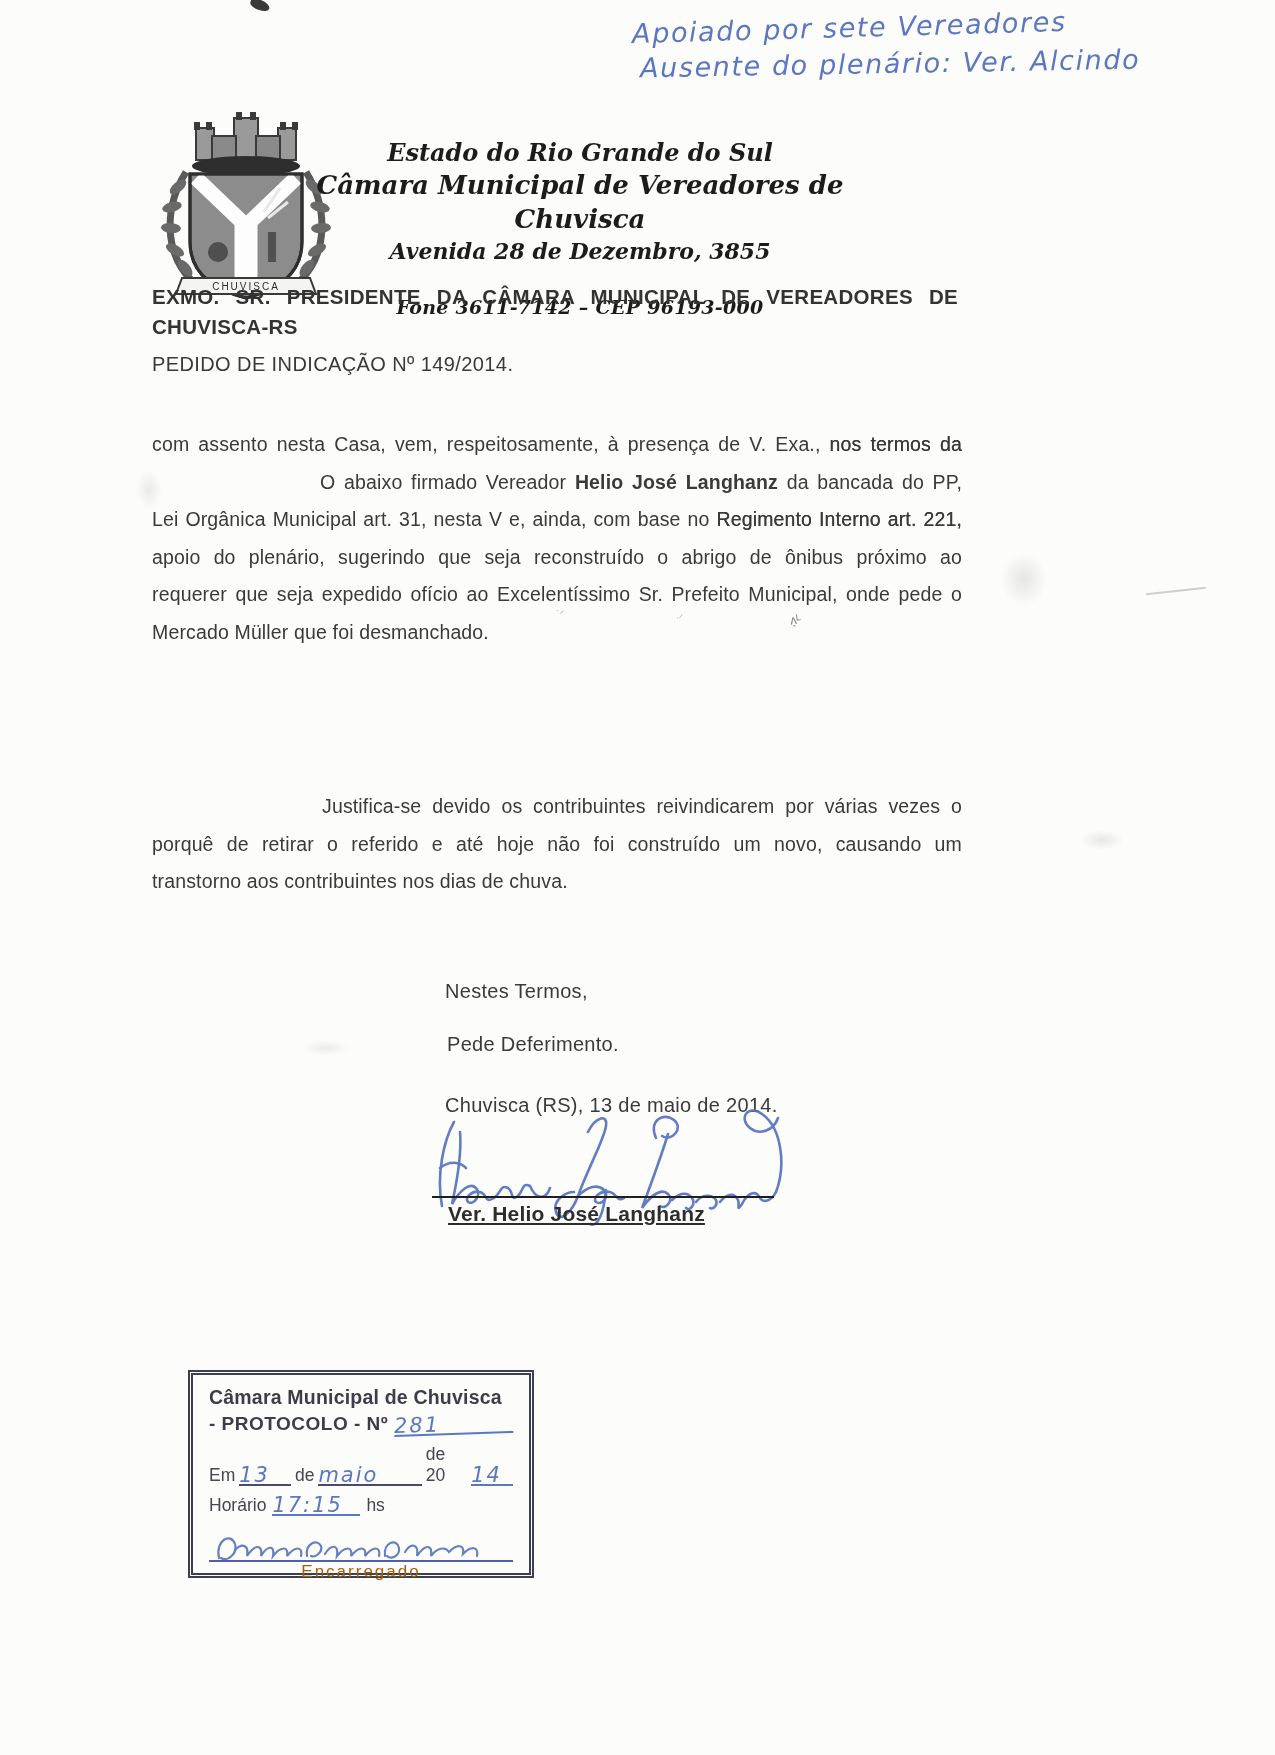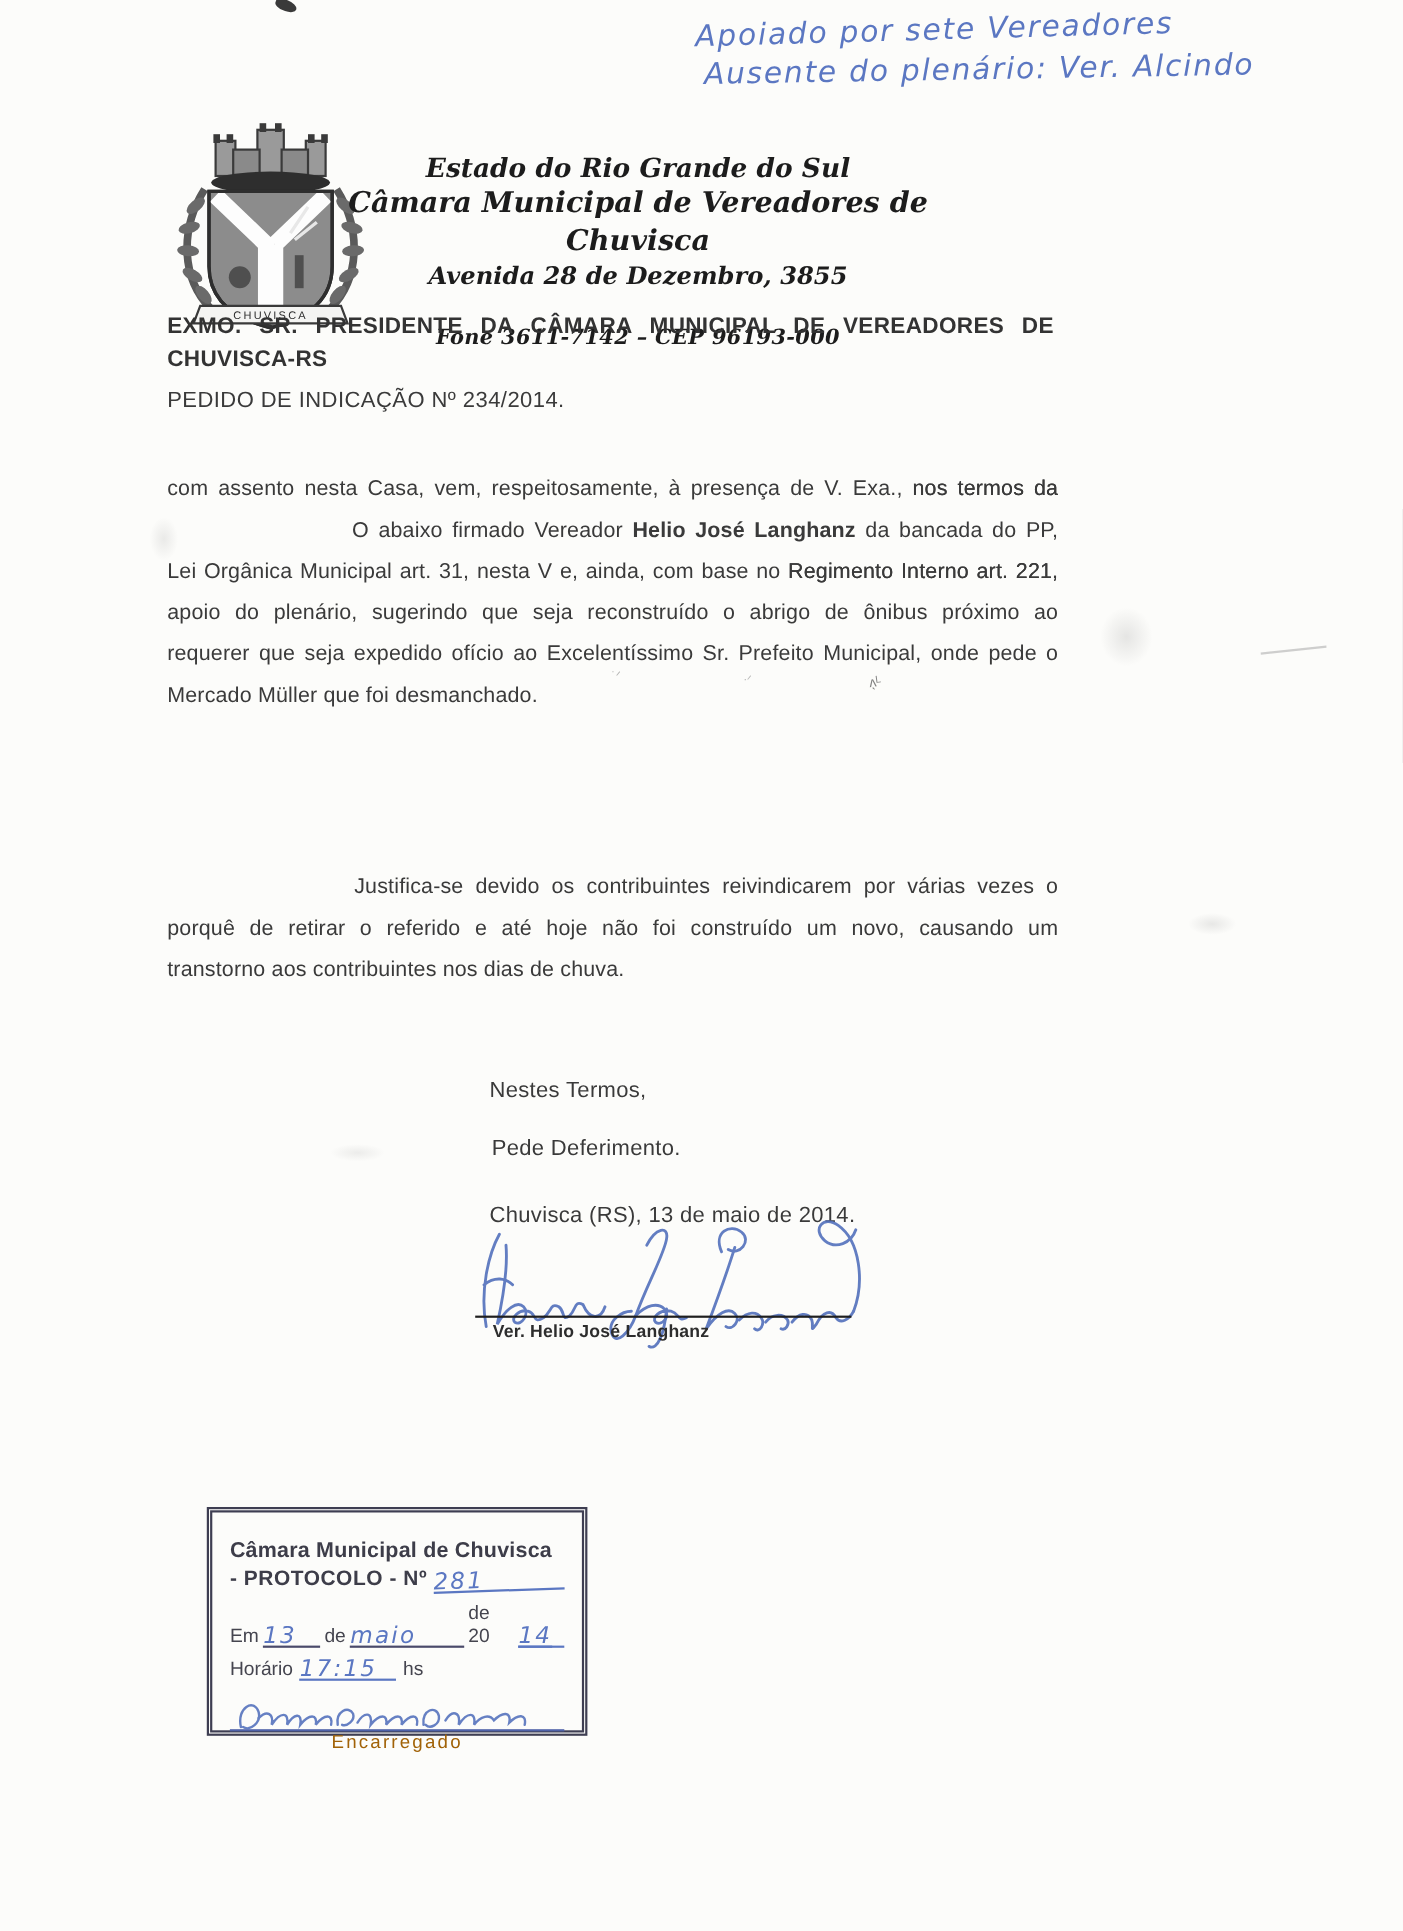--- a/index.html
+++ b/index.html
@@ -22,24 +22,24 @@
 
   
   .hw{font-family:"DejaVu Sans",sans-serif;font-style:italic;color:#5b77c2;}
   .note{font-size:27px;letter-spacing:1.6px;white-space:nowrap;}
 
   .recip{font-size:20.5px;line-height:30px;font-weight:bold;color:#333;letter-spacing:.3px;}
   .subject{font-size:20px;font-weight:normal;color:#3a3a3a;letter-spacing:.4px;}
   .closing{font-size:20px;color:#3a3a3a;letter-spacing:.3px;}
 
   .sigline{height:0;border-top:2.5px solid #1f1f1f;}
-  .signame{font-size:16px;font-weight:bold;color:#2d2d2d;letter-spacing:.2px;}
-
-  
-  .stamp{border:5px double #3e3e52;color:#45454f;padding:22px 16px 6px 16px;box-sizing:border-box;}
+  .signame{font-size:21px;font-weight:bold;color:#2d2d2d;letter-spacing:.2px;text-decoration:underline;}
+
+  
+  .stamp{border:5px double #3e3e52;color:#45454f;padding:10px 16px 6px 16px;box-sizing:border-box;}
   .stamp .org{font-size:19.5px;font-weight:bold;letter-spacing:.2px;color:#3d3d49;line-height:24px;}
   .stamp .row{display:flex;align-items:flex-end;margin-top:9px;font-size:17.5px;color:#45454f;}
   .stamp .plabel{font-size:19px;font-weight:bold;letter-spacing:.5px;color:#3d3d49;}
   .stamp .u{border-bottom:2px solid #4a4a6a;display:inline-block;text-align:left;line-height:20px;}
   .stamp .ub{border-bottom:2px solid #5b77c2;}
   .stamp .hwv{font-size:21px;line-height:18px;letter-spacing:2px;}
   .stamp .role{font-size:17px;letter-spacing:2px;color:#a16207;text-align:center;}
 
   
   .smudge{background:radial-gradient(ellipse at center,rgba(120,120,120,.35),rgba(120,120,120,0) 70%);}
@@ -105,21 +105,21 @@
     <div class="l2">Câmara Municipal de Vereadores de Chuvisca</div>
     <div class="l3">Avenida 28 de Dezembro, 3855</div>
     <div class="l4">Fone 3611-7142 – CEP 96193-000</div>
   </div>
 
   <div class="abs recip" style="left:152px;top:282px;width:806px;">
     <div class="jl">EXMO. SR. PRESIDENTE DA CÂMARA MUNICIPAL DE VEREADORES DE</div>
     <div>CHUVISCA-RS</div>
   </div>
 
-  <div class="abs subject" style="left:152px;top:353px;">PEDIDO DE INDICAÇÃO Nº 234/2014.</div>
+  <div class="abs subject" style="left:152px;top:353px;">PEDIDO DE INDICAÇÃO Nº 149/2014.</div>
 
   <div class="abs bodytext" style="left:152px;top:426px;width:810px;">
     <div class="jl"><span>com assento nesta Casa, vem, respeitosamente, à presença de V. Exa., </span><span class="dk">nos termos da</span></div>
     <div class="jl" style="padding-left:168px;"><span>O abaixo firmado Vereador </span><span class="b">Helio José Langhanz</span><span> da bancada do PP,</span></div>
     <div class="jl"><span>Lei Orgânica Municipal art. 31, nesta V e, ainda, com base no </span><span class="dk">Regimento Interno art. 221,</span></div>
     <div class="jl">apoio do plenário, sugerindo que seja reconstruído o abrigo de ônibus próximo ao</div>
     <div class="jl">requerer que seja expedido ofício ao Excelentíssimo Sr. Prefeito Municipal, onde pede o</div>
     <div>Mercado Müller que foi desmanchado.</div>
   </div>
 

